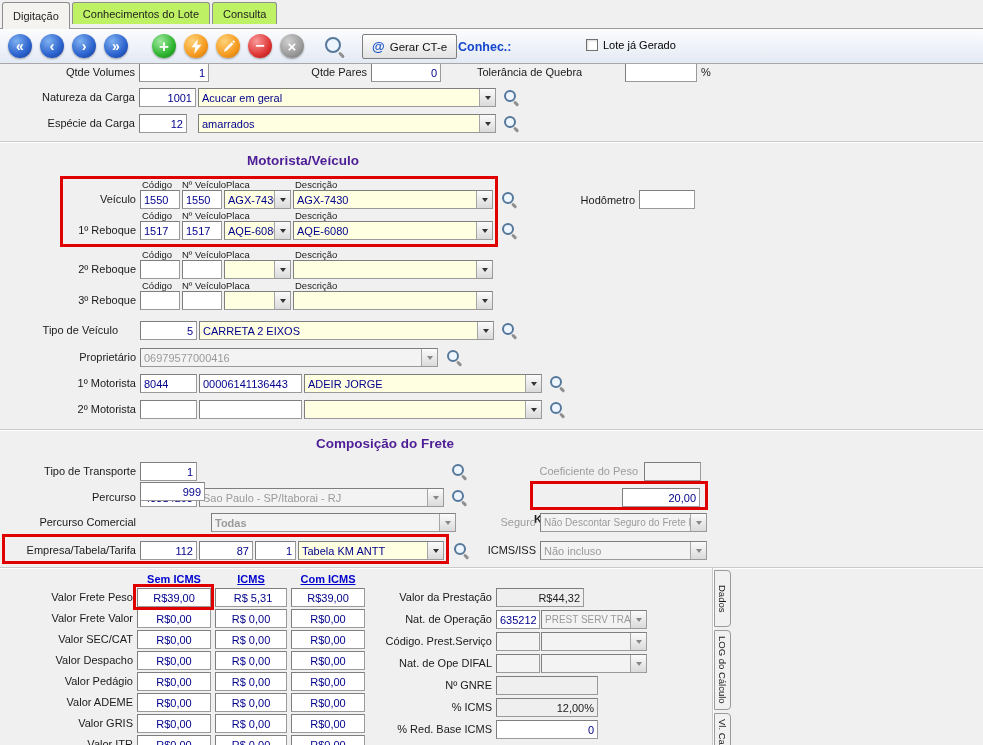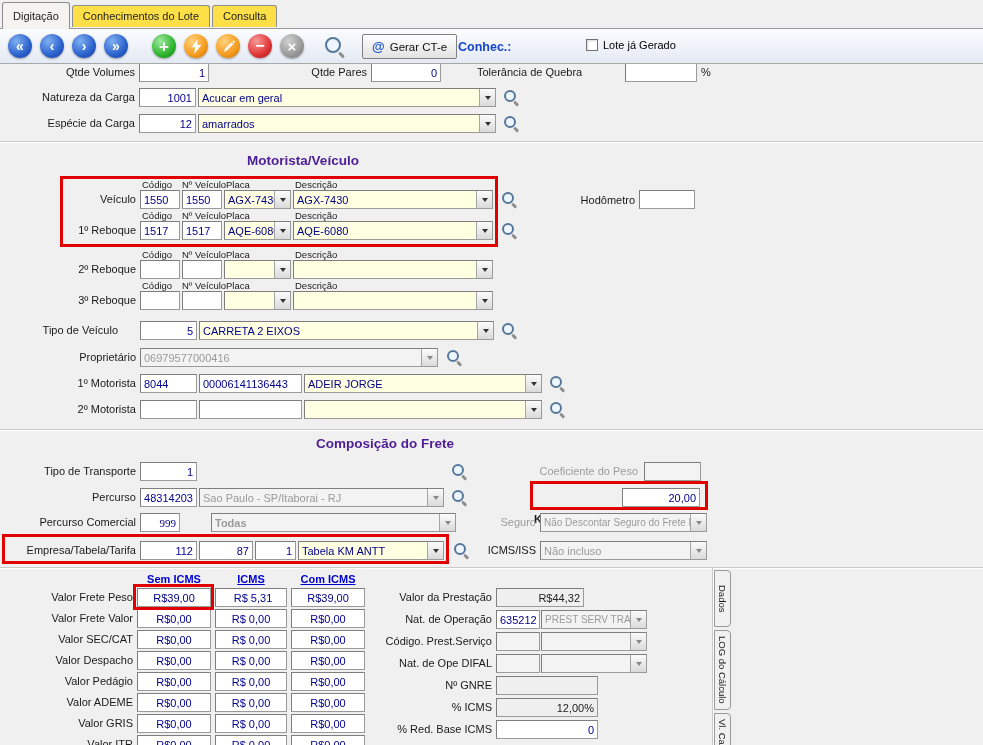--- a/index.html
+++ b/index.html
@@ -1,21 +1,21 @@
 <!DOCTYPE html>
 <html><head>
 <meta charset="utf-8">
 <style>
   *{box-sizing:border-box;}
   html,body{margin:0;padding:0;background:#D4D0C8;}
   .app{position:relative;width:983px;height:745px;background:#F0F0F0;
        font-family:"Liberation Sans",sans-serif;font-size:11px;overflow:hidden;}
   
-  .tabbar{position:absolute;left:2px;top:2px;height:27px;display:flex;align-items:center;gap:2px;z-index:3;}
-  .tab{height:22px;padding:0 10px;background:#fde047;border:1px solid #8E8E8E;border-bottom:none;
+  .tabbar{position:absolute;left:2px;top:2px;height:27px;display:flex;align-items:flex-start;gap:2px;z-index:3;}
+  .tab{height:22px;padding:0 10px;background:#bef264;border:1px solid #8E8E8E;border-bottom:none;
        border-radius:3px 3px 0 0;display:flex;align-items:center;color:#222;cursor:pointer;}
   .tab.active{height:27px;background:#F4F3F0;z-index:4;}
   
   .toolbar{position:absolute;left:0;top:28px;width:983px;height:36px;
        background:linear-gradient(#FBFCFE,#E4EAF4);border-top:1px solid #9A9A9A;border-bottom:1px solid #A8A8A8;z-index:2;}
   .circ{position:absolute;top:5px;width:24px;height:24px;border-radius:50%;display:flex;align-items:center;
        justify-content:center;color:#fff;font-weight:bold;font-size:14px;line-height:1;
        box-shadow:0 1px 2px rgba(0,0,0,.35);cursor:pointer;}
   .c-blue{background:radial-gradient(circle at 35% 30%,#7FB0F0,#2B62CE 60%,#16368E);}
   .c-green{background:radial-gradient(circle at 35% 30%,#9FE89F,#2FB52F 60%,#0F7A0F);font-size:17px;}
@@ -117,21 +117,21 @@
 
   <div class="lbl r" style="left:18px;top:91px;width:117px;">Natureza da Carga</div>
   <div class="field num" style="left:139px;top:88px;width:57px;">1001</div>
   <div class="combo yellow" style="left:198px;top:88px;width:298px;">
     <span class="txt">Acucar em geral</span>
     <span class="cbtn"></span>
   </div>
   <div class="mag" style="left:503px;top:89px;"></div>
 
   <div class="lbl r" style="left:18px;top:117px;width:117px;">Espécie da Carga</div>
-  <div class="field num" style="left:139px;top:114px;width:57px;">12</div>
+  <div class="field num" style="left:139px;top:114px;width:48px;">12</div>
   <div class="combo yellow" style="left:198px;top:114px;width:298px;">
     <span class="txt">amarrados</span>
     <span class="cbtn"></span>
   </div>
   <div class="mag" style="left:503px;top:115px;"></div>
 
   <div class="hr" style="top:141px;"></div>
 
   <div class="title" style="left:0;top:153px;width:606px;">Motorista/Veículo</div>
 
@@ -253,21 +253,21 @@
   <div class="combo disabled" style="left:199px;top:488px;width:245px;">
     <span class="txt">Sao Paulo - SP/Itaborai - RJ</span>
     <span class="cbtn"></span>
   </div>
   <div class="mag" style="left:451px;top:489px;"></div>
   <div class="lbl r lbold" style="left:534px;top:491px;width:84px;">Km do Percurso</div>
   <div class="field num" style="left:622px;top:488px;width:78px;">20,00</div>
   <div class="redbox" style="left:530px;top:481px;width:178px;height:29px;"></div>
 
   <div class="lbl r" style="left:10px;top:516px;width:126px;">Percurso Comercial</div>
-  <div class="field num" style="left:140px;top:513px;width:40px;font-family:Liberation Serif, serif;">999</div>
+  <div class="field num" style="left:140px;top:482px;width:65px;">999</div>
   <div class="combo disabled" style="left:211px;top:513px;width:245px;font-weight:bold;">
     <span class="txt">Todas</span>
     <span class="cbtn"></span>
   </div>
   <div class="lbl r lgray" style="left:440px;top:516px;width:96px;">Seguro</div>
   <div class="combo disabled sm" style="left:540px;top:513px;width:167px;">
     <span class="txt">Não Descontar Seguro do Frete P</span>
     <span class="cbtn"></span>
   </div>
 

